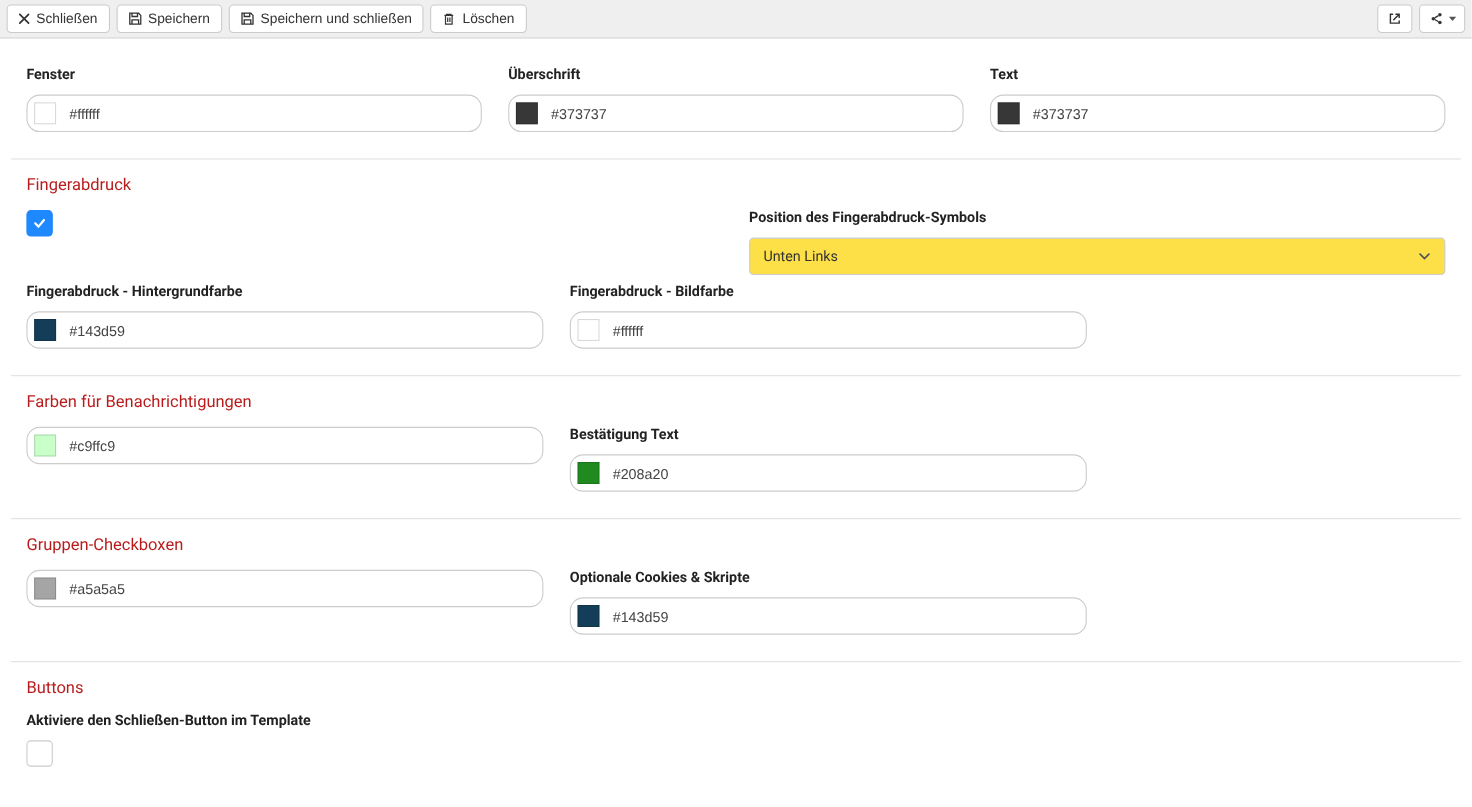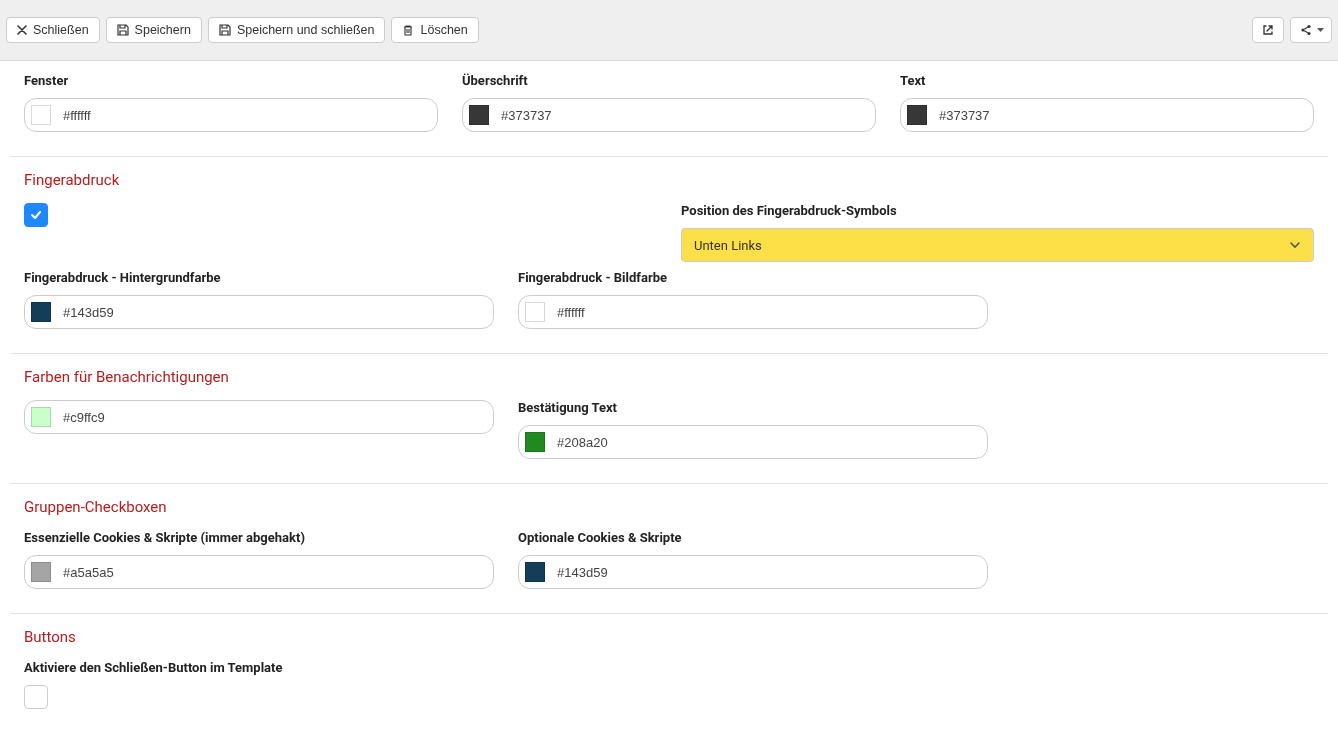--- a/index.html
+++ b/index.html
@@ -6,21 +6,21 @@
   body {
     margin: 0;
     font-family: -apple-system, BlinkMacSystemFont, "Segoe UI", Roboto, Helvetica, Arial, sans-serif;
     font-size: 13px;
     color: #333;
     background: #fff;
   }
   .toolbar {
     display: flex;
     align-items: center;
-    padding: 17px 6px;
+    padding: 4px 6px;
     background: #efefef;
     border-bottom: 1px solid #d8d8d8;
     gap: 6px;
   }
   .toolbar .spacer { flex: 1; }
   .tbtn {
     display: inline-flex;
     align-items: center;
     gap: 6px;
     padding: 4px 10px;
@@ -45,21 +45,21 @@
   }
   .iconbtn.wide { width:42px; gap:4px; }
   .content {
     padding: 0 0 40px 0;
   }
   .section {
     border-bottom: 1px solid #e2e2e2;
     padding: 14px 14px 24px 14px;
     margin: 0 10px;
   }
-  .section.first { padding-top: 12px; border-top:none; }
+  .section.first { padding-top: 26px; border-top:none; }
   .section-title {
     font-size: 15px;
     font-weight: 400;
     color: #b91c1c;
     margin: 0 0 14px 0;
   }
   .row {
     display: flex;
     gap: 24px;
     flex-wrap: wrap;
@@ -277,21 +277,20 @@
           <input type="text" value="#208a20" style="">
         </div>
       </div>
     </div>
   </div>
 
   <div class="section">
     <h3 class="section-title">Gruppen-Checkboxen</h3>
     <div class="row">
       <div class="field w-half-narrow">
-        <div class="label">Essenzielle Cookies &amp; Skripte (immer abgehakt)</div>
         <div class="colorinput">
           <div class="swatch" style="background:#a5a5a5"></div>
           <input type="text" value="#a5a5a5" style="">
         </div>
       </div>
       <div class="field w-half-narrow">
         <div class="label">Optionale Cookies &amp; Skripte</div>
         <div class="colorinput">
           <div class="swatch" style="background:#143d59"></div>
           <input type="text" value="#143d59" style="">

